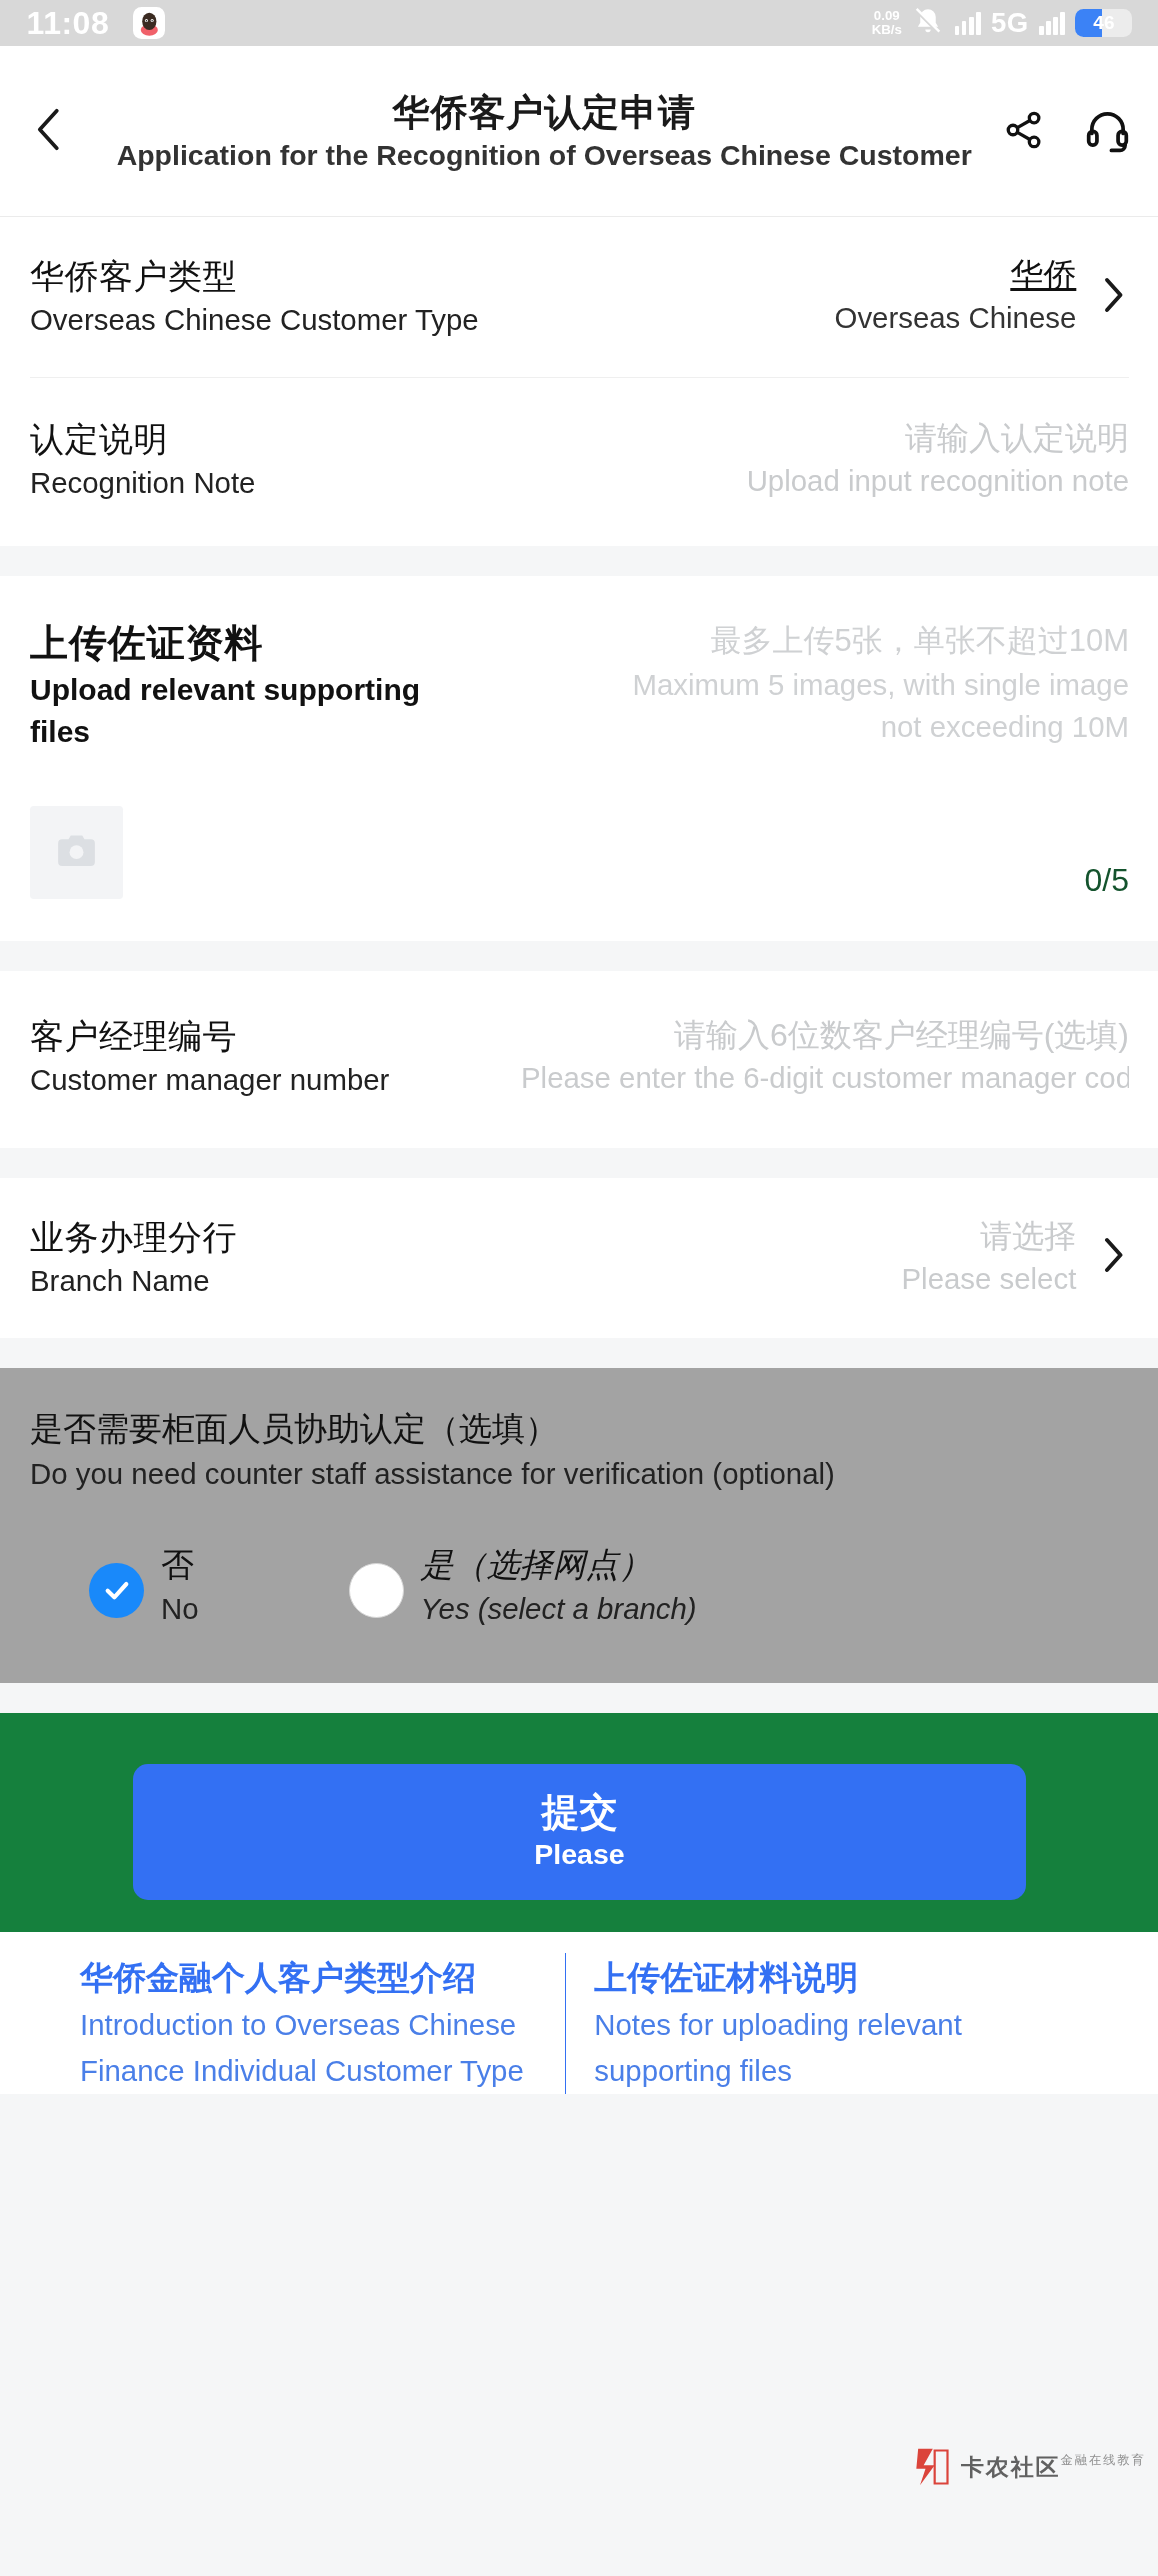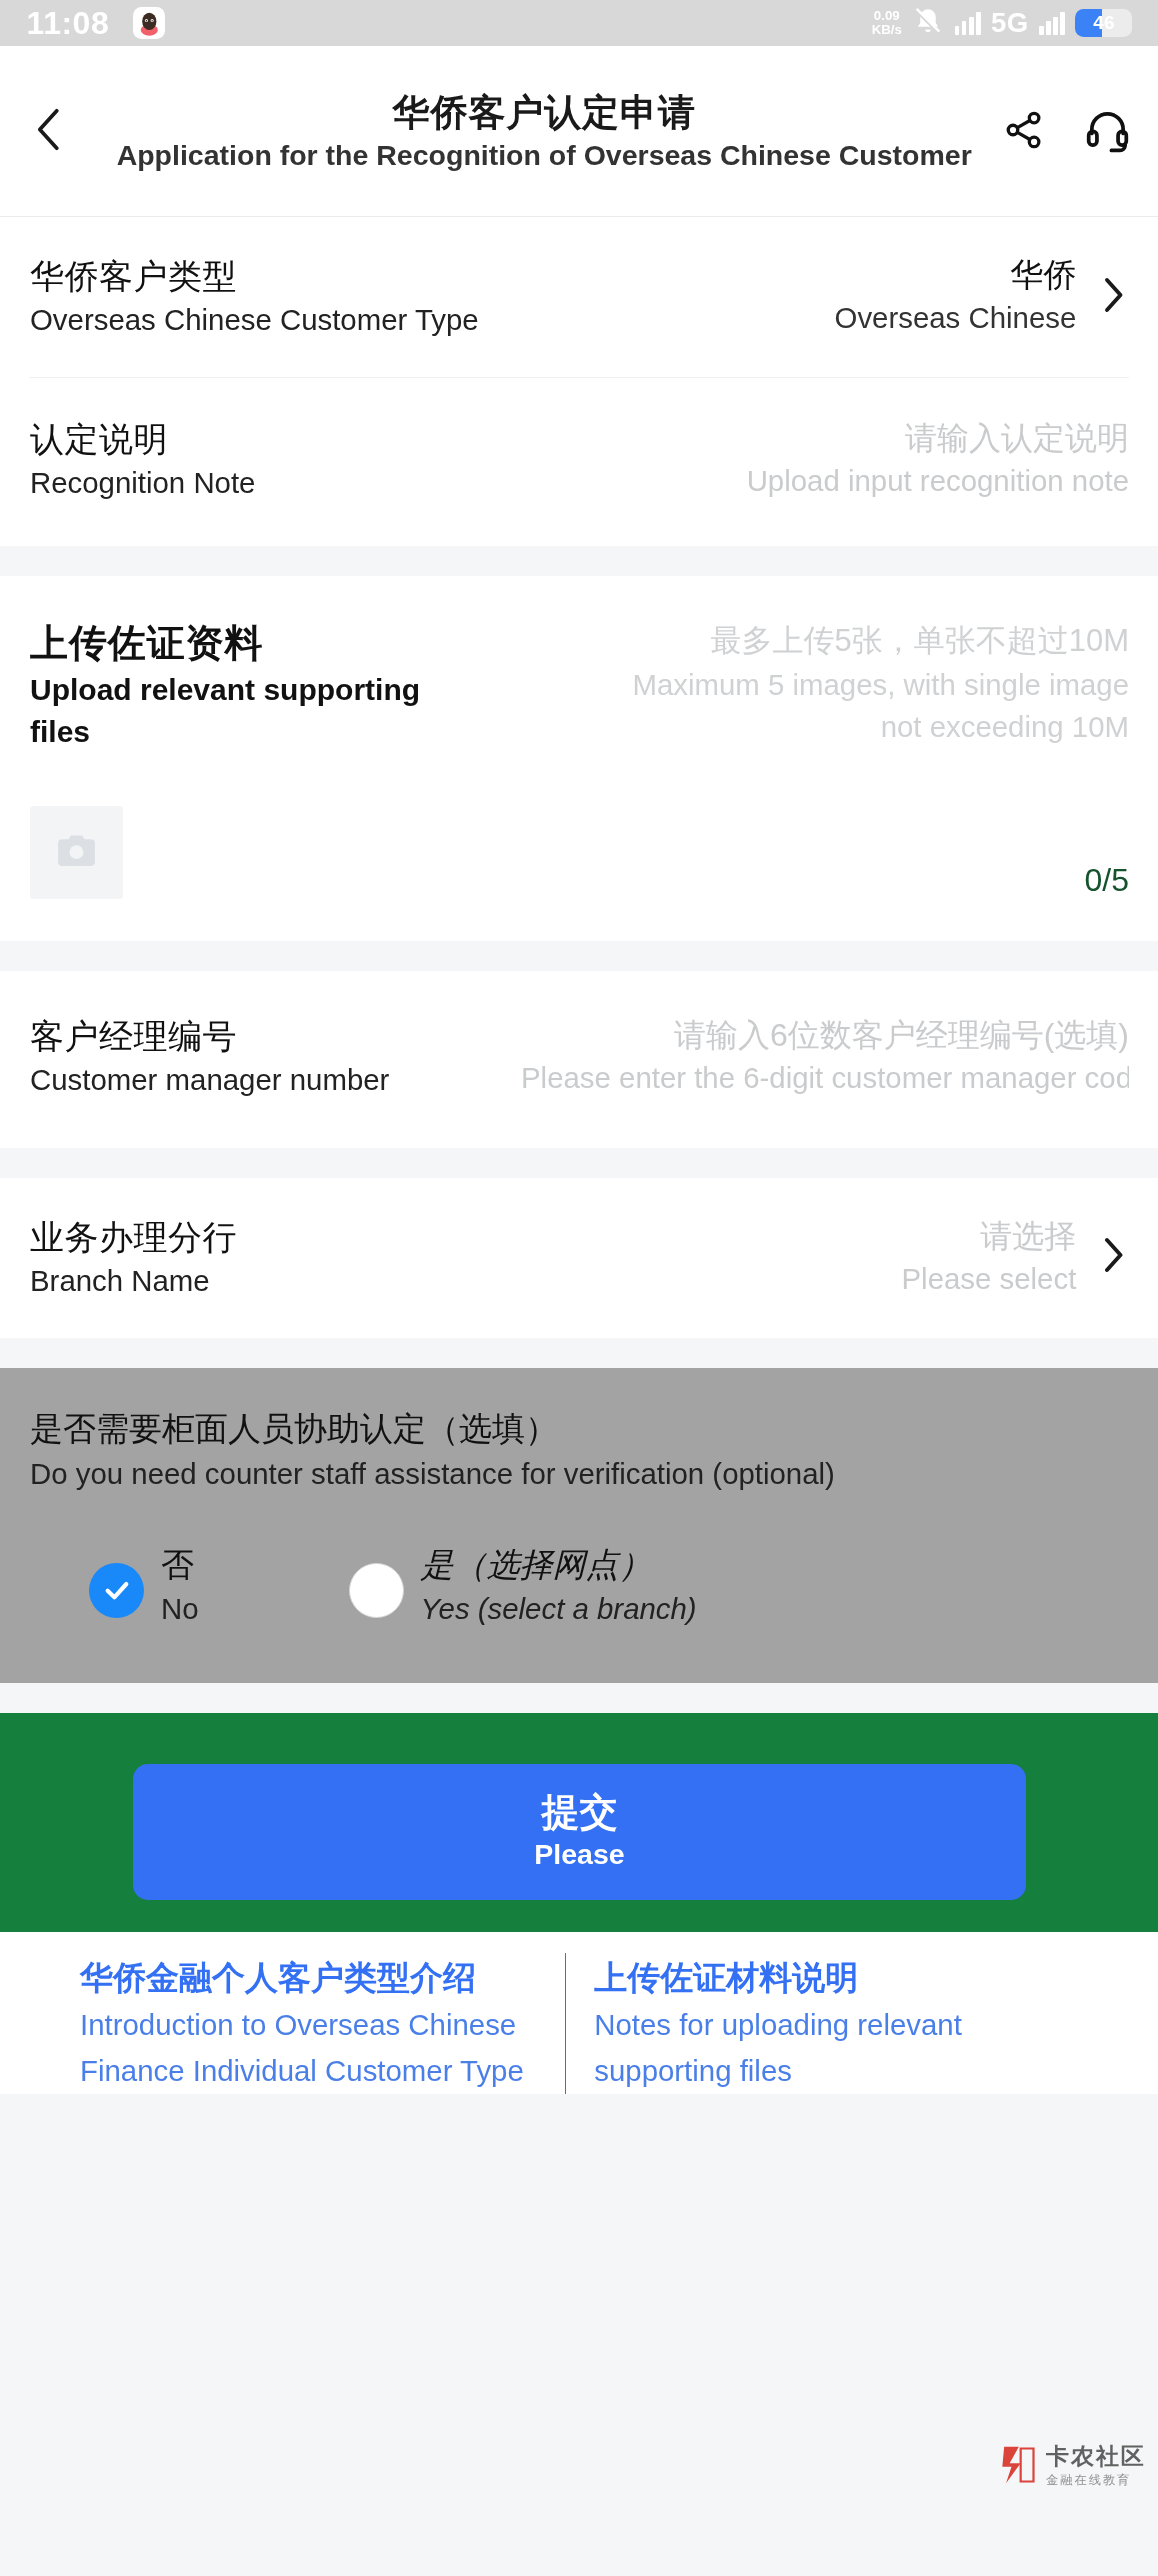--- a/index.html
+++ b/index.html
@@ -51,21 +51,21 @@
   .gap{ height:30px; background:#f5f6f7; }
   .card{ background:#fff; }
   .row{
     display:flex; align-items:flex-start; justify-content:space-between;
     padding:36px 30px; min-height:114px;
   }
   .row .left{ max-width:589px; }
   .row .right{ text-align:right; display:flex; align-items:center; gap:15px; justify-content:flex-end; flex:1;}
   .lbl-cn{ font-size:34px; color:#111; line-height:46px; letter-spacing:0.5px;}
   .lbl-en{ font-size:29.4px; color:#222; line-height:42px; }
-  .val-cn{ font-size:33px; color:#111; line-height:44px; }
+  .val-cn{ font-size:33px; color:#111; line-height:44px;text-decoration:underline; }
   .val-en{ font-size:29.4px; color:#333; line-height:42px; }
   .ph-cn{ font-size:32px; color:#c9cbcd; line-height:44px; }
   .ph-en{ font-size:29.4px; color:#c9cbcd; line-height:42px; }
   .divider{ height:0.9px; background:#efefef; margin:0 30px; }
   .chev{ flex:none; margin-left:5.7px; }
 
   .val-block{ text-align:right; }
 
   
   .note-row{ padding:38px 30px 42px; }
@@ -118,21 +118,21 @@
   .link-col.second{ padding-left:28.5px; border-left:1.9px solid #3370f3; }
   .lk-cn{ font-size:33px; color:#3370f3; line-height:49px; font-weight:600;}
   .lk-en{ font-size:29.4px; color:#4a7fe8; line-height:46px; }
 
   
   .watermark{
     position:absolute; right:13.3px; bottom:87px; display:flex; align-items:center; gap:7.6px;
     opacity:.92;
   }
   .wm-mark{ width:44px; height:44px; position:relative; }
-  .wm-txt{ display:flex; flex-direction:column;justify-content:center; }
+  .wm-txt{ display:flex; flex-direction:row;justify-content:center; }
   .wm-t1{ font-size:23px; color:#555; font-weight:700; letter-spacing:1.9px;}
   .wm-t2{ font-size:12.3px; color:#888; letter-spacing:1.9px;}
 </style>
 </head>
 <body>
 
 <div class="screen">
 
   <div class="statusbar">
     <div class="sb-left">

